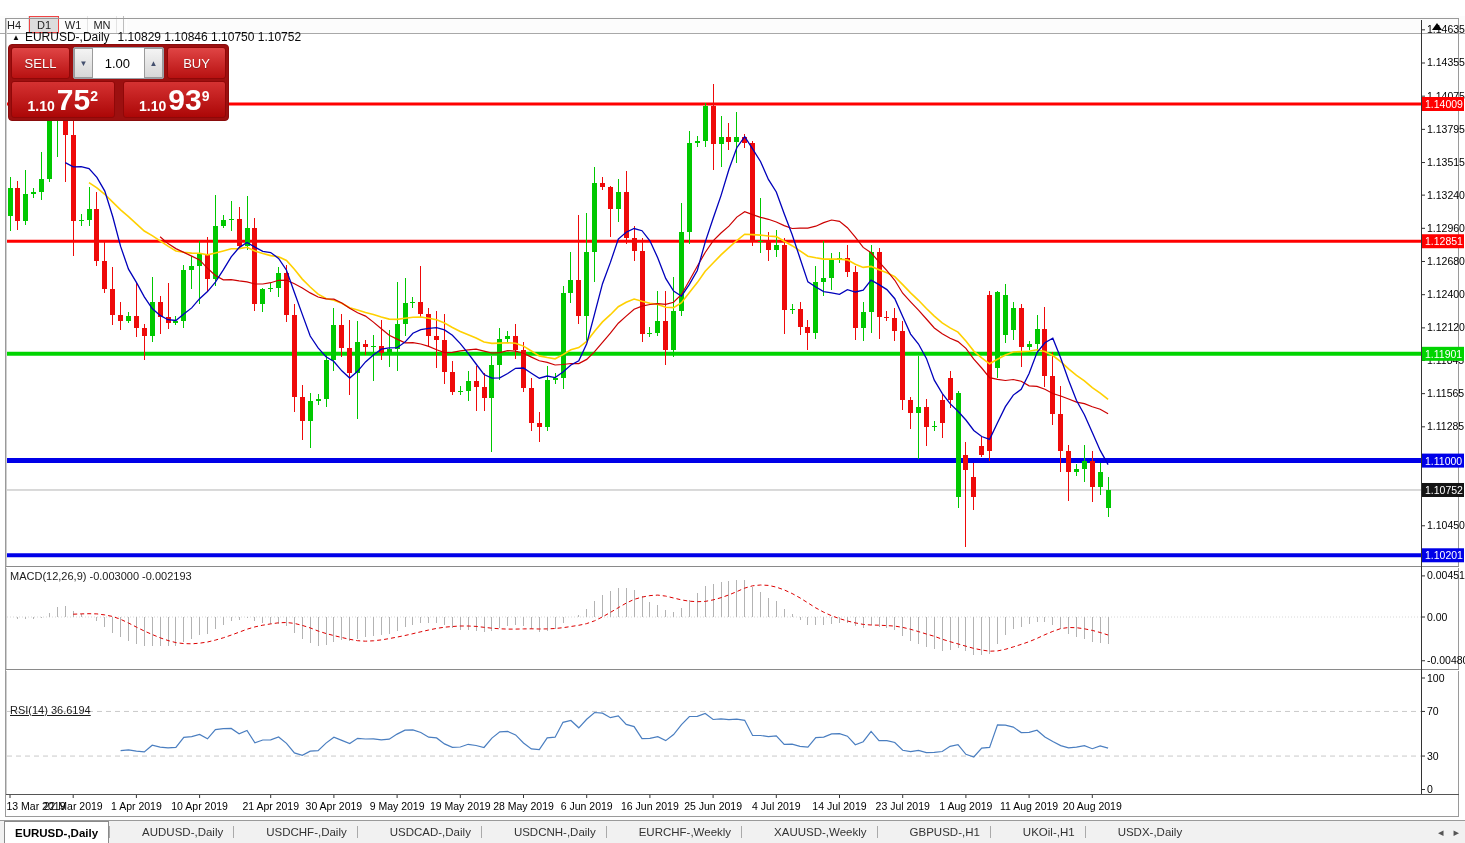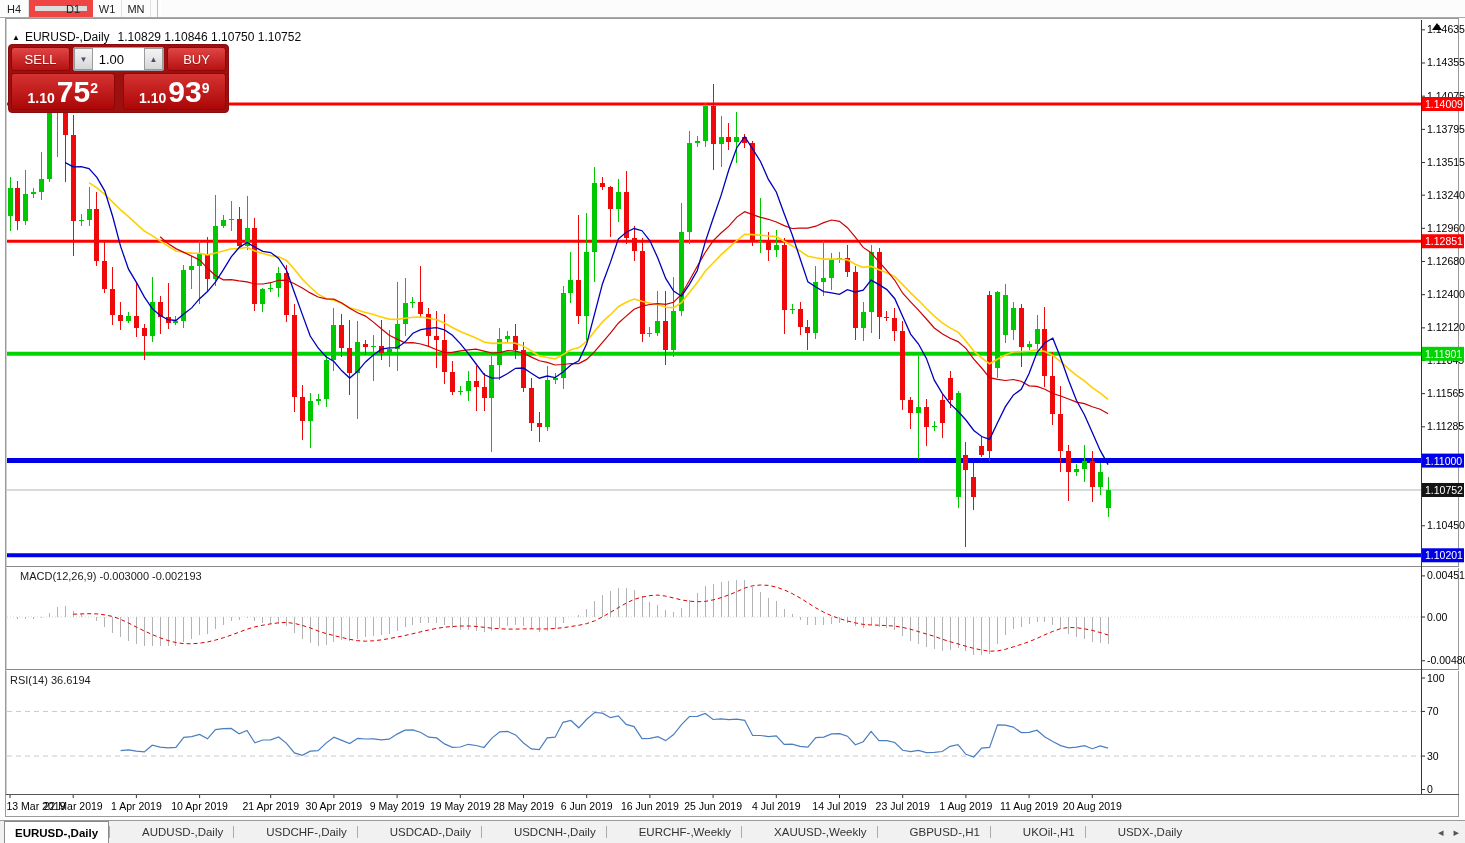--- a/index.html
+++ b/index.html
@@ -1,45 +1,45 @@
 <!DOCTYPE html>
 <html><head>
 <meta charset="utf-8">
 <style>
   html,body{margin:0;padding:0;background:#fff;}
   .app{position:relative;width:1465px;height:843px;background:#fff;overflow:hidden;
        font-family:"Liberation Sans",sans-serif;}
   
-  .toolbar{position:absolute;left:0;top:0;width:1465px;height:17px;background:#fcfcfc;
+  .toolbar{position:absolute;left:0;top:16px;width:1465px;height:17px;background:#fcfcfc;
            border-bottom:1px solid #a8a8a8;display:flex;align-items:stretch;}
   .tf-btn{width:28px;display:flex;align-items:center;justify-content:center;
           font-size:11px;color:#222;border-right:1px solid #e3e3e3;cursor:default;}
-  .tf-btn.active{background:#dcdcdc;border:6px solid #ef4444;padding-left:24px;}
+  .tf-btn.active{background:#dcdcdc;border:1px solid #ef4444;}
   .tb-groove{width:2px;margin-left:6px;border-left:1px solid #bdbdbd;border-right:1px solid #fff;}
   
   #svg{position:absolute;left:0;top:18px;}
   
   .chart-header{position:absolute;left:12px;top:30px;font-size:12px;color:#0a0a0a;white-space:nowrap;}
   .chart-header .tri{font-size:8px;margin-right:5px;vertical-align:1px;}
   .chart-header .ohlc{margin-left:8px;text-align:center;}
   
   .ind-label{position:absolute;font-size:11px;color:#1a1a1a;white-space:nowrap;}
   
   .trade{position:absolute;left:8px;top:44px;width:221px;background:#9c1010;
          border:1px solid #8a0c0c;border-radius:4px;padding:2px;box-sizing:border-box;}
-  .trade-row1{display:flex;height:24px;}
+  .trade-row1{display:flex;height:32px;}
   .btn-red{background:linear-gradient(#e04545,#b81111);border:1px solid #8f0808;border-radius:3px;
            color:#fff;font-size:13px;display:flex;align-items:center;justify-content:center;
            text-shadow:0 1px 1px rgba(0,0,0,.35);cursor:pointer;}
   .sell-btn,.buy-btn{flex:0 0 57px;}
   .spin-wrap{flex:1;display:flex;margin:0 3px;background:#dfe3e8;border:1px solid #9aa0a8;border-radius:2px;}
   .spin-btn{flex:0 0 17px;background:linear-gradient(#f4f4f4,#d7d7d7);border:1px solid #9b9b9b;
             font-size:8px;color:#44506e;display:flex;align-items:center;justify-content:center;cursor:pointer;}
   .vol-field{flex:1;background:#fff;color:#000;font-size:13px;display:flex;align-items:center;
-             justify-content:flex-end;padding-right:20px;}
+             justify-content:flex-end;padding-right:14px;}
   .trade-row2{display:flex;height:37px;margin-top:2px;gap:8px;}
   .quote-box{flex:1;background:linear-gradient(#d53232,#ac0707);border:1px solid #8f0808;border-radius:3px;
              color:#fff;display:flex;align-items:flex-end;justify-content:center;padding-bottom:1px;cursor:pointer;}
   .quote-box .pfx{font-size:14px;font-weight:bold;margin-right:2px;line-height:20px;}
   .quote-box .big{font-size:30px;font-weight:bold;line-height:32px;}
   .quote-box .sup{font-size:14px;font-weight:bold;position:relative;top:-12px;}
   
   .tabbar{position:absolute;left:0;bottom:0;width:1465px;height:22px;background:#f1f1f1;
           border-top:1px solid #9a9a9a;display:flex;align-items:stretch;font-size:11.5px;}
   .tab{display:flex;align-items:center;padding:0 10px;color:#333;white-space:nowrap;cursor:pointer;margin-left:22px;}
@@ -636,22 +636,22 @@
         <text x="1029.1" y="792" font-size="10.5" font-family="Liberation Sans, sans-serif" fill="#000" text-anchor="middle">11 Aug 2019</text>
         <line x1="1092.3" y1="777" x2="1092.3" y2="780" stroke="#333"></line>
         <text x="1092.3" y="792" font-size="10.5" font-family="Liberation Sans, sans-serif" fill="#000" text-anchor="middle">20 Aug 2019</text>
       </g>
     </svg>
 
   <div class="chart-header">
     <span class="tri">▲</span><span>EURUSD-,Daily</span><span class="ohlc">1.10829 1.10846 1.10750 1.10752</span>
   </div>
 
-  <div class="ind-label" style="left:20px;top:570px;">MACD(12,26,9) -0.003000 -0.002193</div>
-  <div class="ind-label" style="left:10px;top:674px;">RSI(14) 36.6194</div>
+  <div class="ind-label" style="left:10px;top:570px;">MACD(12,26,9) -0.003000 -0.002193</div>
+  <div class="ind-label" style="left:10px;top:704px;text-decoration:underline;">RSI(14) 36.6194</div>
 
   <div class="trade">
     <div class="trade-row1">
       <div class="btn-red sell-btn">SELL</div>
       <div class="spin-wrap">
         <div class="spin-btn">
             <span>▼</span>
           </div>
         <div class="vol-field">1.00</div>
         <div class="spin-btn">

